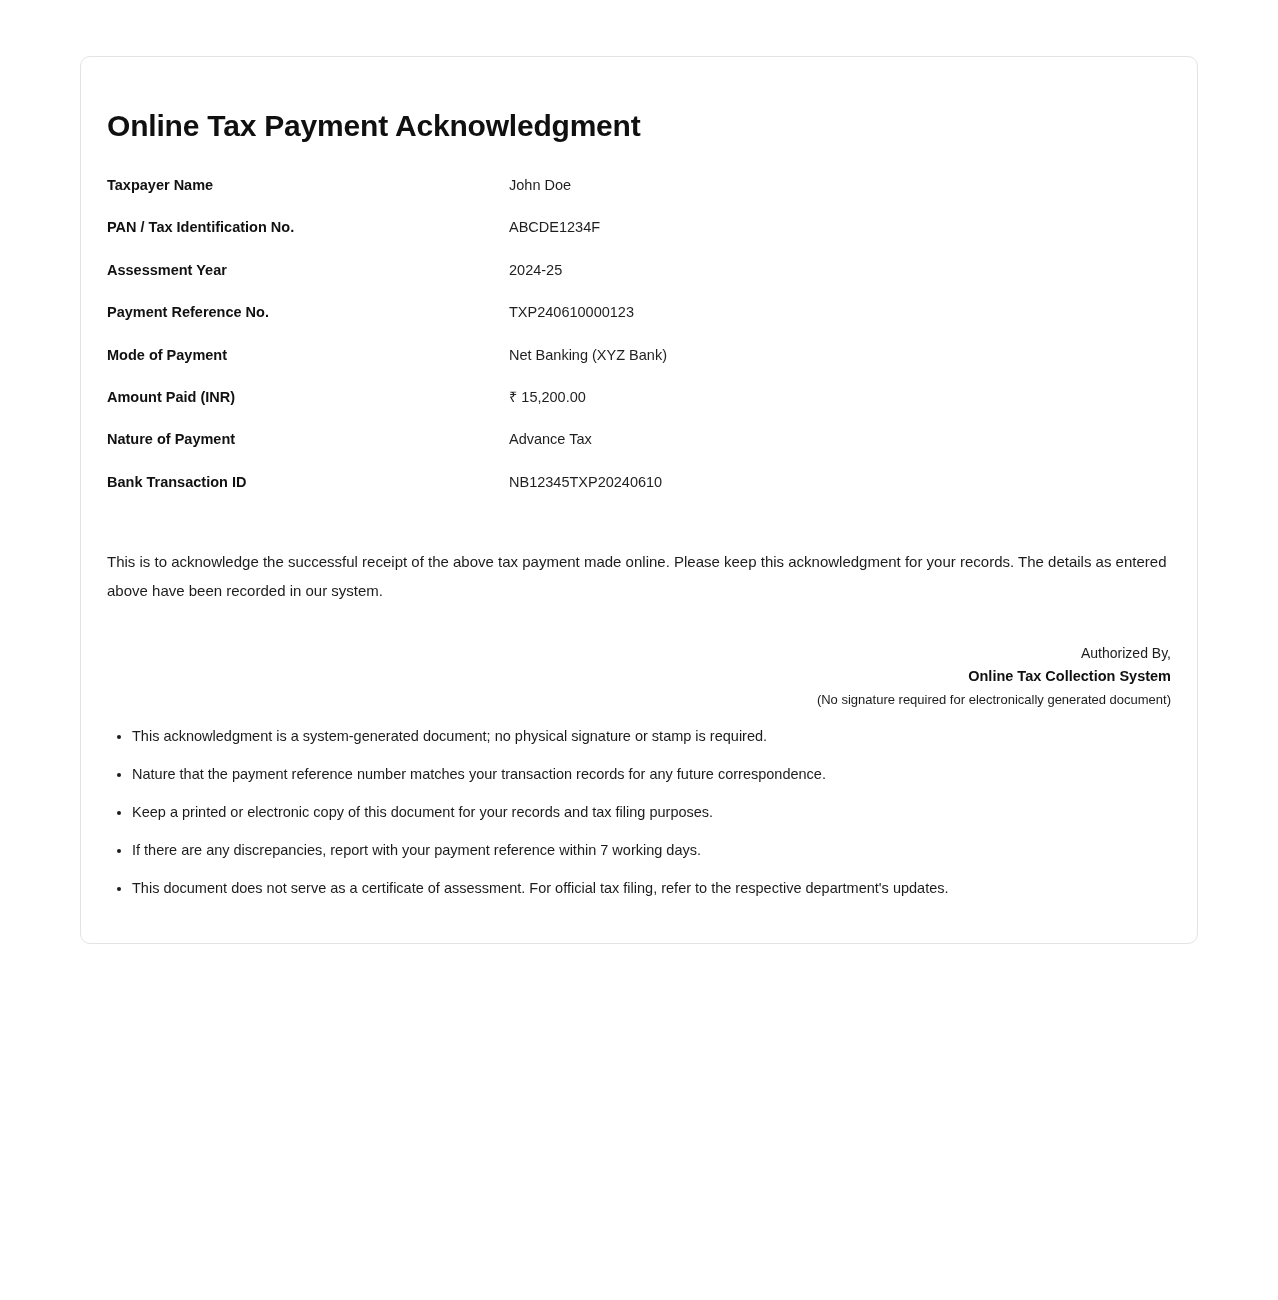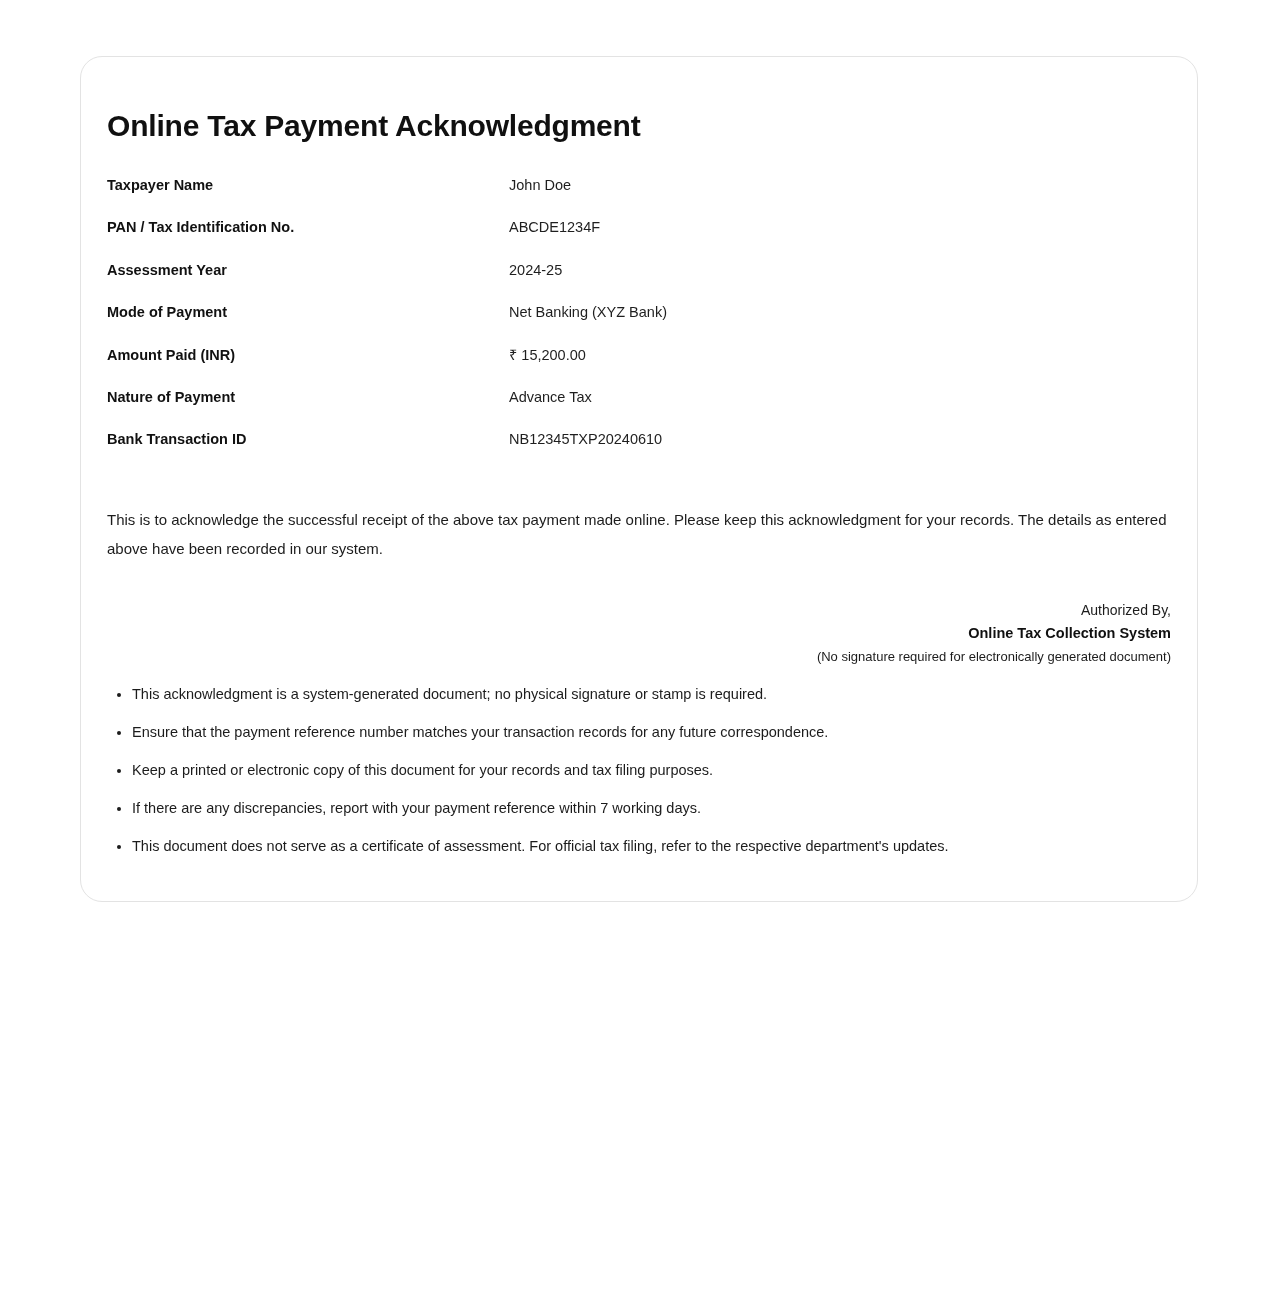--- a/index.html
+++ b/index.html
@@ -15,21 +15,21 @@
   }
   .page {
     width: 1278px;
     min-height: 1300px;
     box-sizing: border-box;
     padding: 56px 80px 0 80px;
     background: #ffffff;
   }
   .card {
     border: 1px solid #e3e3e3;
-    border-radius: 22px;
+    border-radius: 10px;
     background: #ffffff;
     box-sizing: border-box;
     padding: 52px 26px 44px 26px;
   }
   .card-inner {
     padding: 0 0 0 0;
   }
   h1.doc-title {
     font-size: 30px;
     font-weight: bold;
@@ -121,20 +121,24 @@
           </tr>
           <tr>
             <td class="field-label">PAN / Tax Identification No.</td>
             <td class="field-value">ABCDE1234F</td>
           </tr>
           <tr>
             <td class="field-label">Assessment Year</td>
             <td class="field-value">2024-25</td>
           </tr>
           <tr>
+            <td class="field-label">Payment Reference No.</td>
+            <td class="field-value">TXP240610000123</td>
+          </tr>
+          <tr>
             <td class="field-label">Mode of Payment</td>
             <td class="field-value">Net Banking (XYZ Bank)</td>
           </tr>
           <tr>
             <td class="field-label">Amount Paid (INR)</td>
             <td class="field-value">₹ 15,200.00</td>
           </tr>
           <tr>
             <td class="field-label">Nature of Payment</td>
             <td class="field-value">Advance Tax</td>
@@ -149,21 +153,21 @@
       <p class="ack-paragraph">This is to acknowledge the successful receipt of the above tax payment made online. Please keep this acknowledgment for your records. The details as entered above have been recorded in our system.</p>
 
       <div class="auth-block">
         <div class="auth-line1">Authorized By,</div>
         <div class="auth-line2">Online Tax Collection System</div>
         <div class="auth-line3">(No signature required for electronically generated document)</div>
       </div>
 
       <ul class="notes-list">
         <li>This acknowledgment is a system-generated document; no physical signature or stamp is required.</li>
-        <li>Ensure that the payment reference number matches your transaction records for any future correspondence.</li>
+        <li>Nature that the payment reference number matches your transaction records for any future correspondence.</li>
         <li>Keep a printed or electronic copy of this document for your records and tax filing purposes.</li>
         <li>If there are any discrepancies, report with your payment reference within 7 working days.</li>
         <li>This document does not serve as a certificate of assessment. For official tax filing, refer to the respective department's updates.</li>
       </ul>
 
     </div>
   </div>
 </div>
 
 </body></html>

